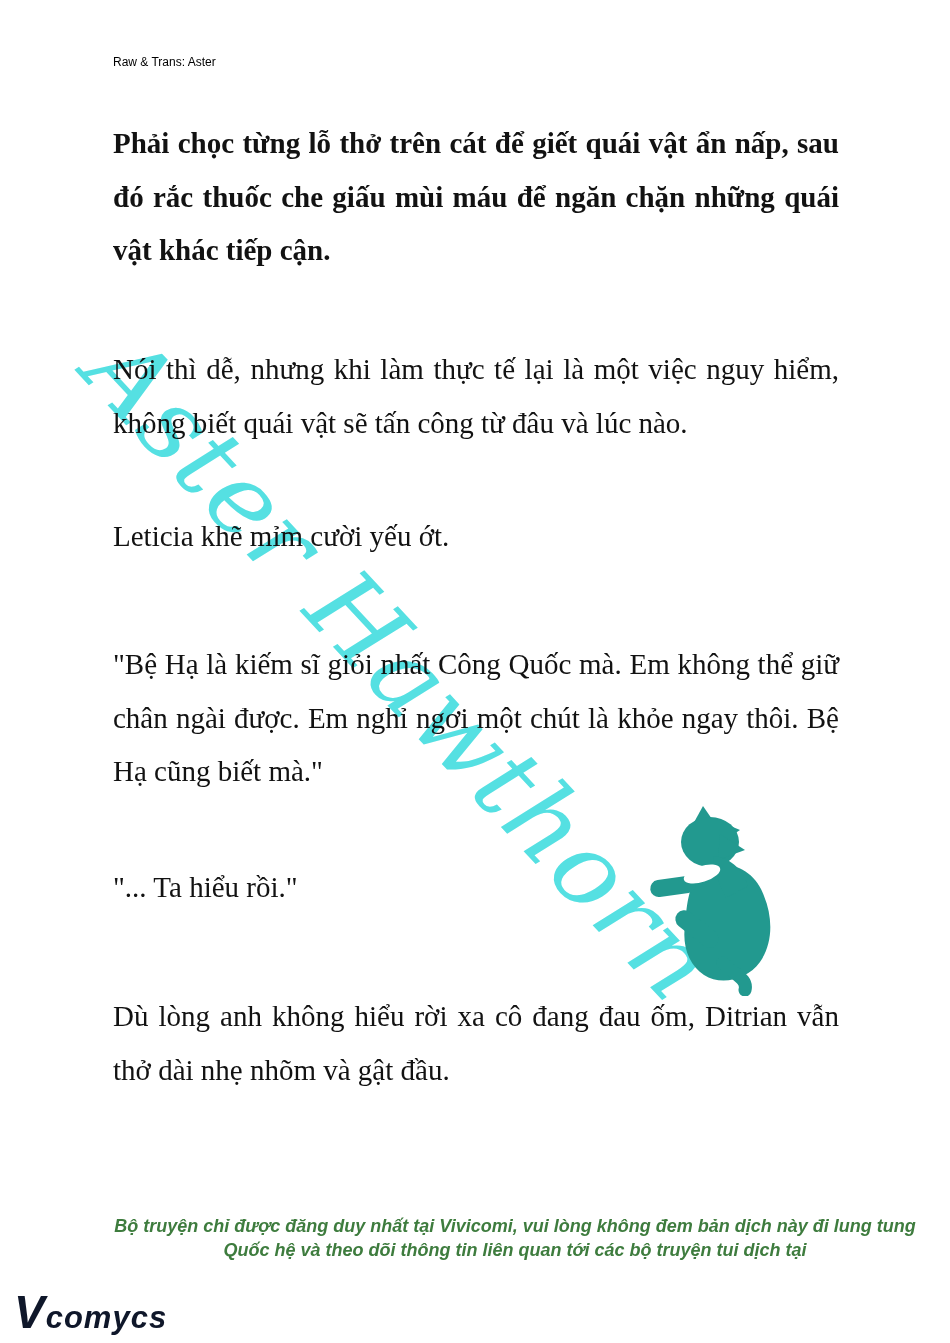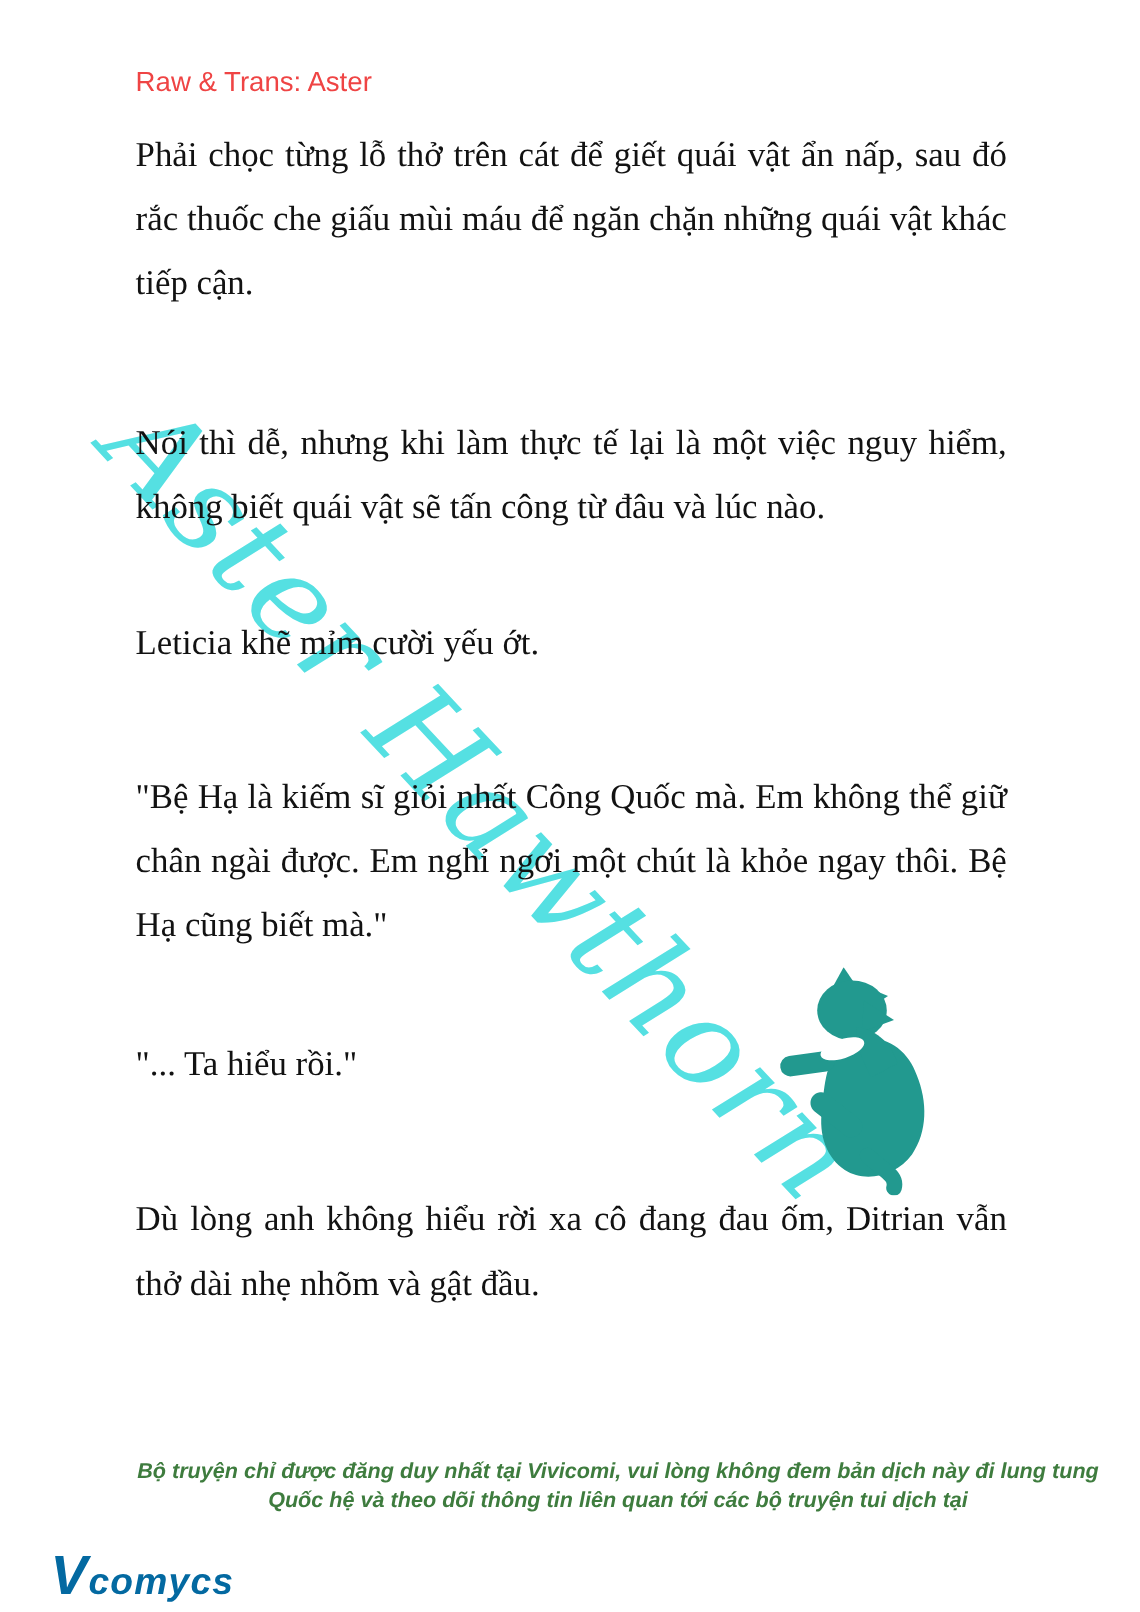--- a/index.html
+++ b/index.html
@@ -6,21 +6,21 @@
   #page{
     position:relative;
     width:950px;height:1343px;
     background:#ffffff;
     overflow:hidden;
     font-family:"Liberation Serif", serif;
   }
   .credit{
     position:absolute;left:113px;top:55px;
     font-family:"Liberation Sans", sans-serif;
-    font-size:23px;color:#ef4444;
+    font-size:12px;color:#000000;
     z-index:2;
   }
   .watermark{
     position:absolute;left:150px;top:310px;
     transform:rotate(47deg);transform-origin:0 0;
     font-family:"DejaVu Serif", serif;
     font-style:italic;
     font-size:103px;
     color:#55e0e2;
     white-space:nowrap;
@@ -28,21 +28,21 @@
     letter-spacing:2px;
   }
   .para{
     position:absolute;left:113px;width:726px;
     font-size:29px;line-height:53.5px;
     color:#121212;
     text-align:justify;
     z-index:2;
     margin:0;
   }
-  .p1{top:103px;}
+  .p1{top:117px;font-weight:bold;}
   .p2{top:343px;}
   .p3{top:510px;}
   .p4{top:638px;}
   .p5{top:861px;}
   .p6{top:990px;}
   .cat{
     position:absolute;left:648px;top:806px;
     width:132px;height:190px;z-index:1;
   }
   .footer{
@@ -53,25 +53,24 @@
     font-size:18px;line-height:24px;
     color:#3e7c3e;
     z-index:2;
     padding-left:40px;
   }
   .logo{
     position:absolute;left:14px;top:1286px;
     font-family:"Liberation Sans", sans-serif;
     font-style:italic;font-weight:bold;
     font-size:31px;
-    color:#0369a1;
+    color:#0f172a;
     letter-spacing:1px;
     z-index:2;
     line-height:52px;
-    margin-left:28px;
   }
   .logo::first-letter{
     font-size:46px;
   }
 </style>
 </head>
 <body>
 
 <div id="page">
 

